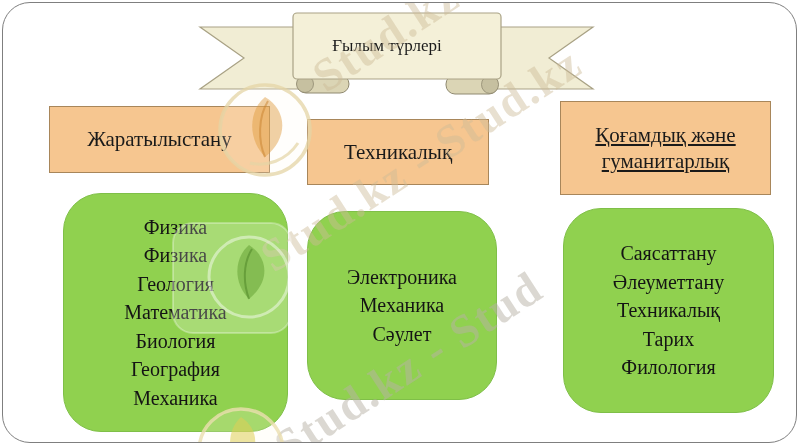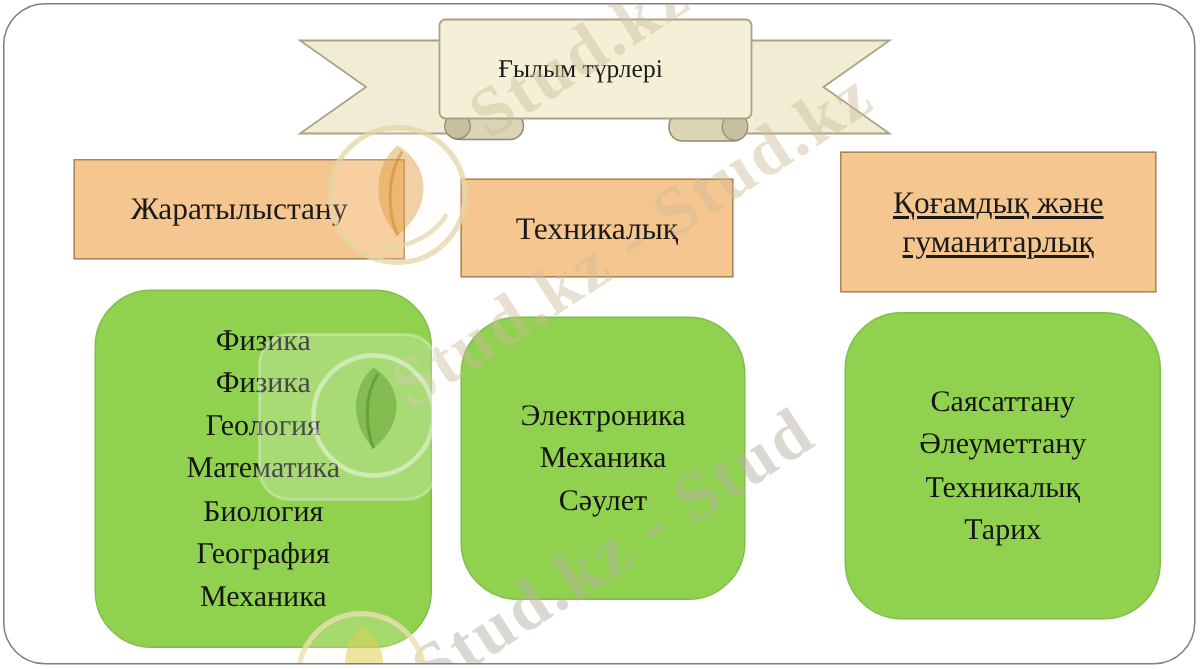--- a/index.html
+++ b/index.html
@@ -83,20 +83,21 @@
     <div class="item">Электроника</div>
     <div class="item">Механика</div>
     <div class="item">Сәулет</div>
   </div>
 
   <div class="glist g3">
     <div class="item">Саясаттану</div>
     <div class="item">Әлеуметтану</div>
     <div class="item">Техникалық</div>
     <div class="item">Тарих</div>
+    <div class="item">Филология</div>
   </div>
 
   <div class="wm-text wm-top">Stud.kz - Stud</div>
   <div class="wm-text wm-mid">Stud.kz - Stud.kz</div>
   <div class="wm-text wm-bottom">Stud.kz - Stud</div>
 
   <svg class="wm-logo" style="left:203px;top:68px;" width="118" height="118" viewBox="0 0 118 118">
     <circle cx="59" cy="59" r="45" fill="rgba(255,252,238,0.18)" stroke="rgba(228,212,165,0.75)" stroke-width="3.5"></circle>
     <path d="M59,26 C80,38 84,66 59,86 C40,66 44,38 59,26 Z" fill="rgba(222,152,58,0.45)"></path>
     <path d="M59,86 C52,70 52,46 62,30" fill="none" stroke="rgba(200,130,45,0.5)" stroke-width="2"></path>

